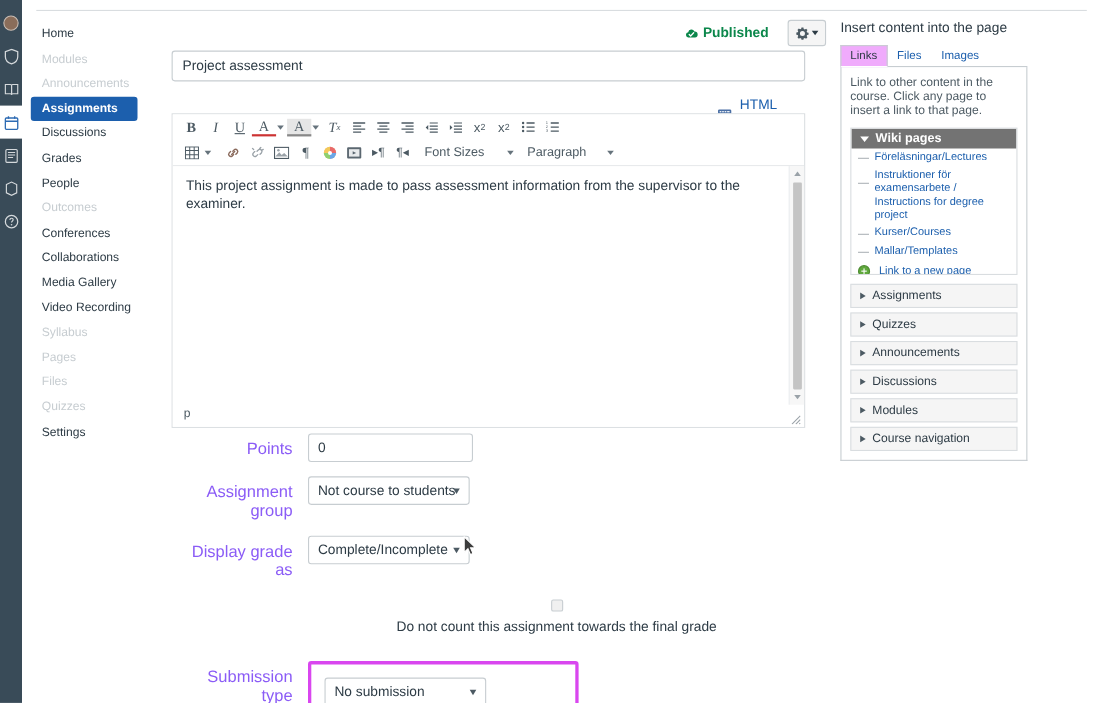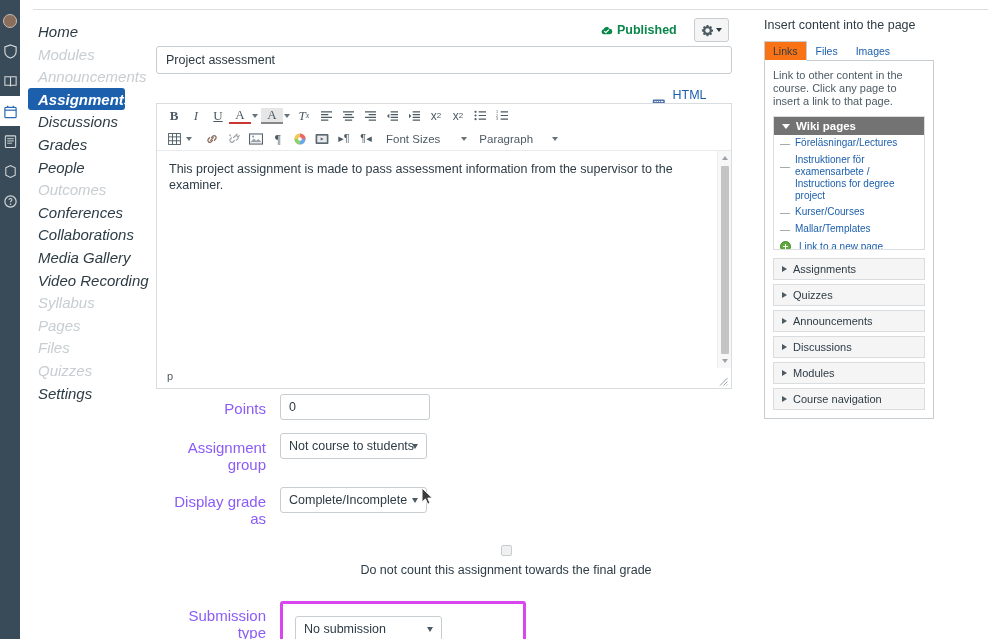--- a/index.html
+++ b/index.html
@@ -39,47 +39,46 @@
   .course-nav {
     position: absolute; left: 20px; top: 0;
     width: 113px; height: 639px;
     background: #ffffff;
     padding-top: 20px;
   }
   .cn-item {
     display: block;
     padding: 4px 0 4px 10px;
     margin: 0 8px 0 8px;
-    font-size: 15px;
+    font-size: 11px;
     line-height: 15px;
     color: #2d3b45;
     text-decoration: none;
     border-radius: 3px;
     height: 22.6px;
     white-space: nowrap;
-    font-style: italic;
   }
   .cn-item.muted { color: #c7cdd1; }
   .cn-item.active { background: #1c5fad; color: #ffffff; font-weight: bold; }
 
   
   .top-rule {
     position: absolute; left: 33px; top: 9px;
     width: 955px; height: 1px; background: #d9dde0;
   }
 
   
   .main {
     position: absolute; left: 140px; top: 14px;
     width: 600px;
   }
 
   
   .pub-row {
-    position: absolute; left: 460px; top: 4px;
+    position: absolute; left: 482px; top: 4px;
     display: flex; align-items: center; gap: 17px;
   }
   .pub-badge {
     display: flex; align-items: center; gap: 4px;
     color: #0b874b; font-size: 12.5px; font-weight: bold;
   }
   .gear-btn {
     width: 35px; height: 24px;
     border: 1px solid #c7cdd1; border-radius: 3px;
     background: #f5f5f5;
@@ -244,21 +243,21 @@
   }
   .rp-tab {
     padding: 3px 8px;
     font-size: 10.5px; color: #1c5fad;
     cursor: pointer;
     border: 1px solid transparent;
     border-bottom: none;
     position: relative; top: 1px;
   }
   .rp-tab.active {
-    color: #2d3b45; background: #f97316;
+    color: #2d3b45; background: #f0abfc;
     border-color: #c7cdd1;
     border-bottom: 1px solid #fff;
   }
   .rp-box {
     border: 1px solid #c7cdd1;
     border-top: none;
     background: #fff;
     padding: 8px;
   }
   .rp-hint { font-size: 11px; color: #4c5a63; line-height: 13px; margin-bottom: 8px; }

